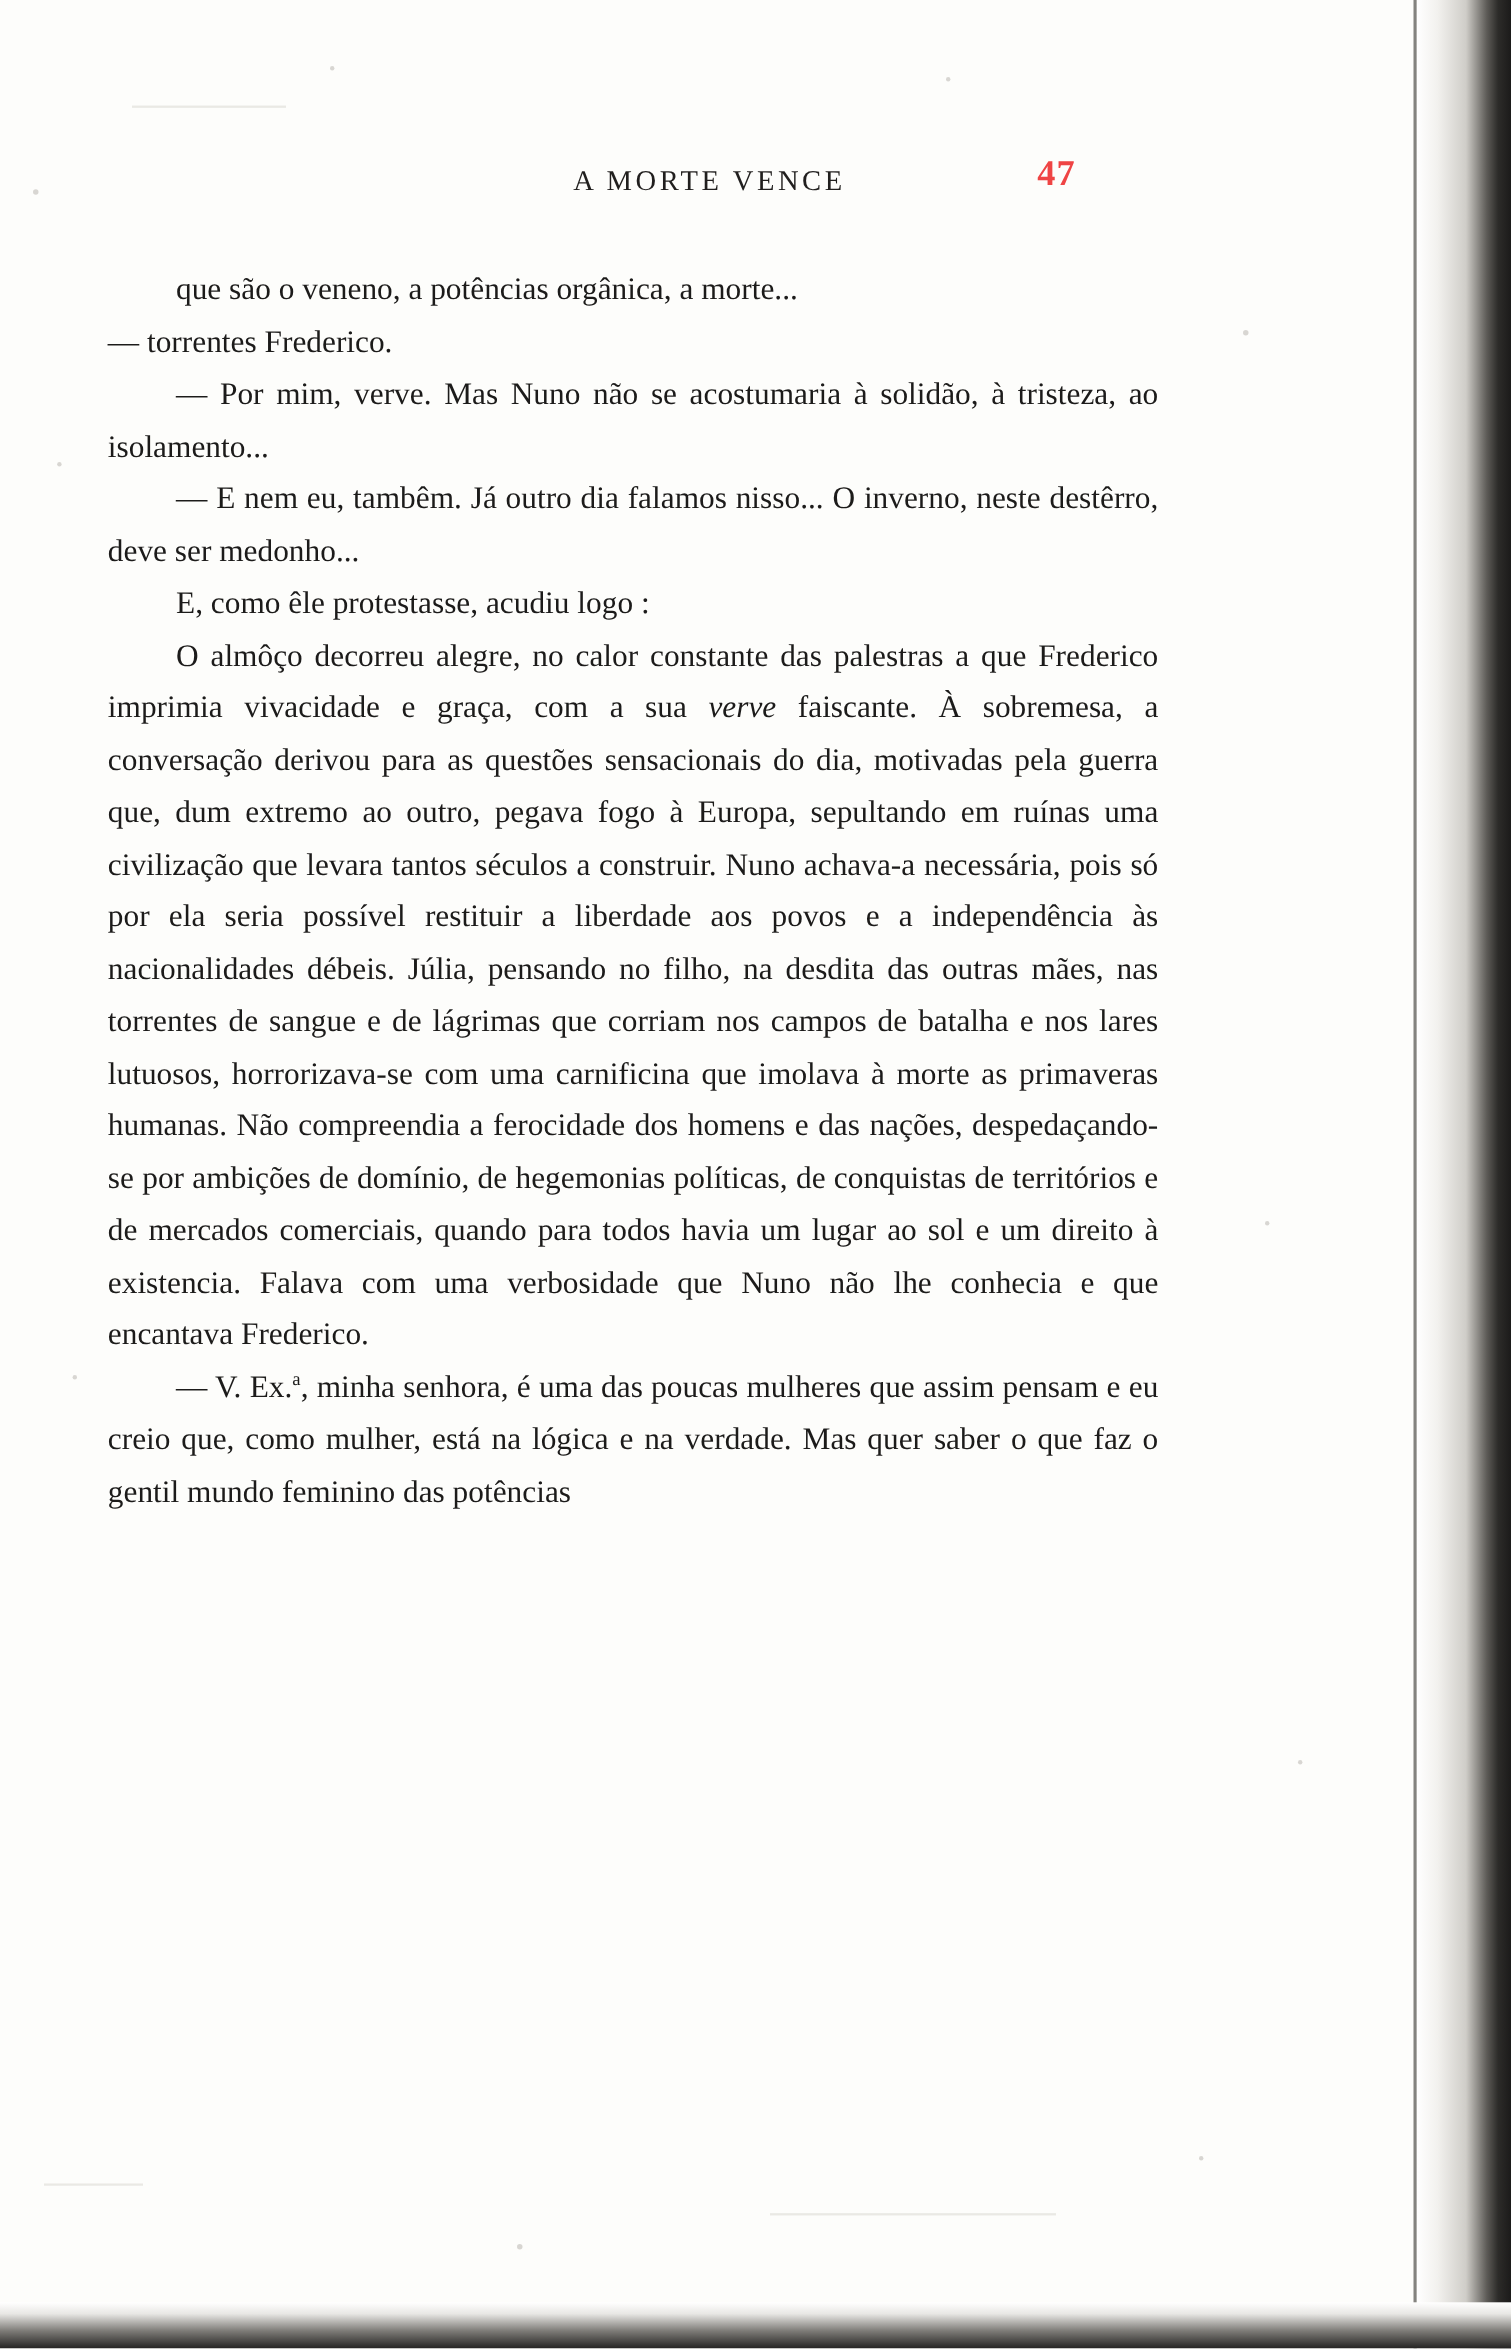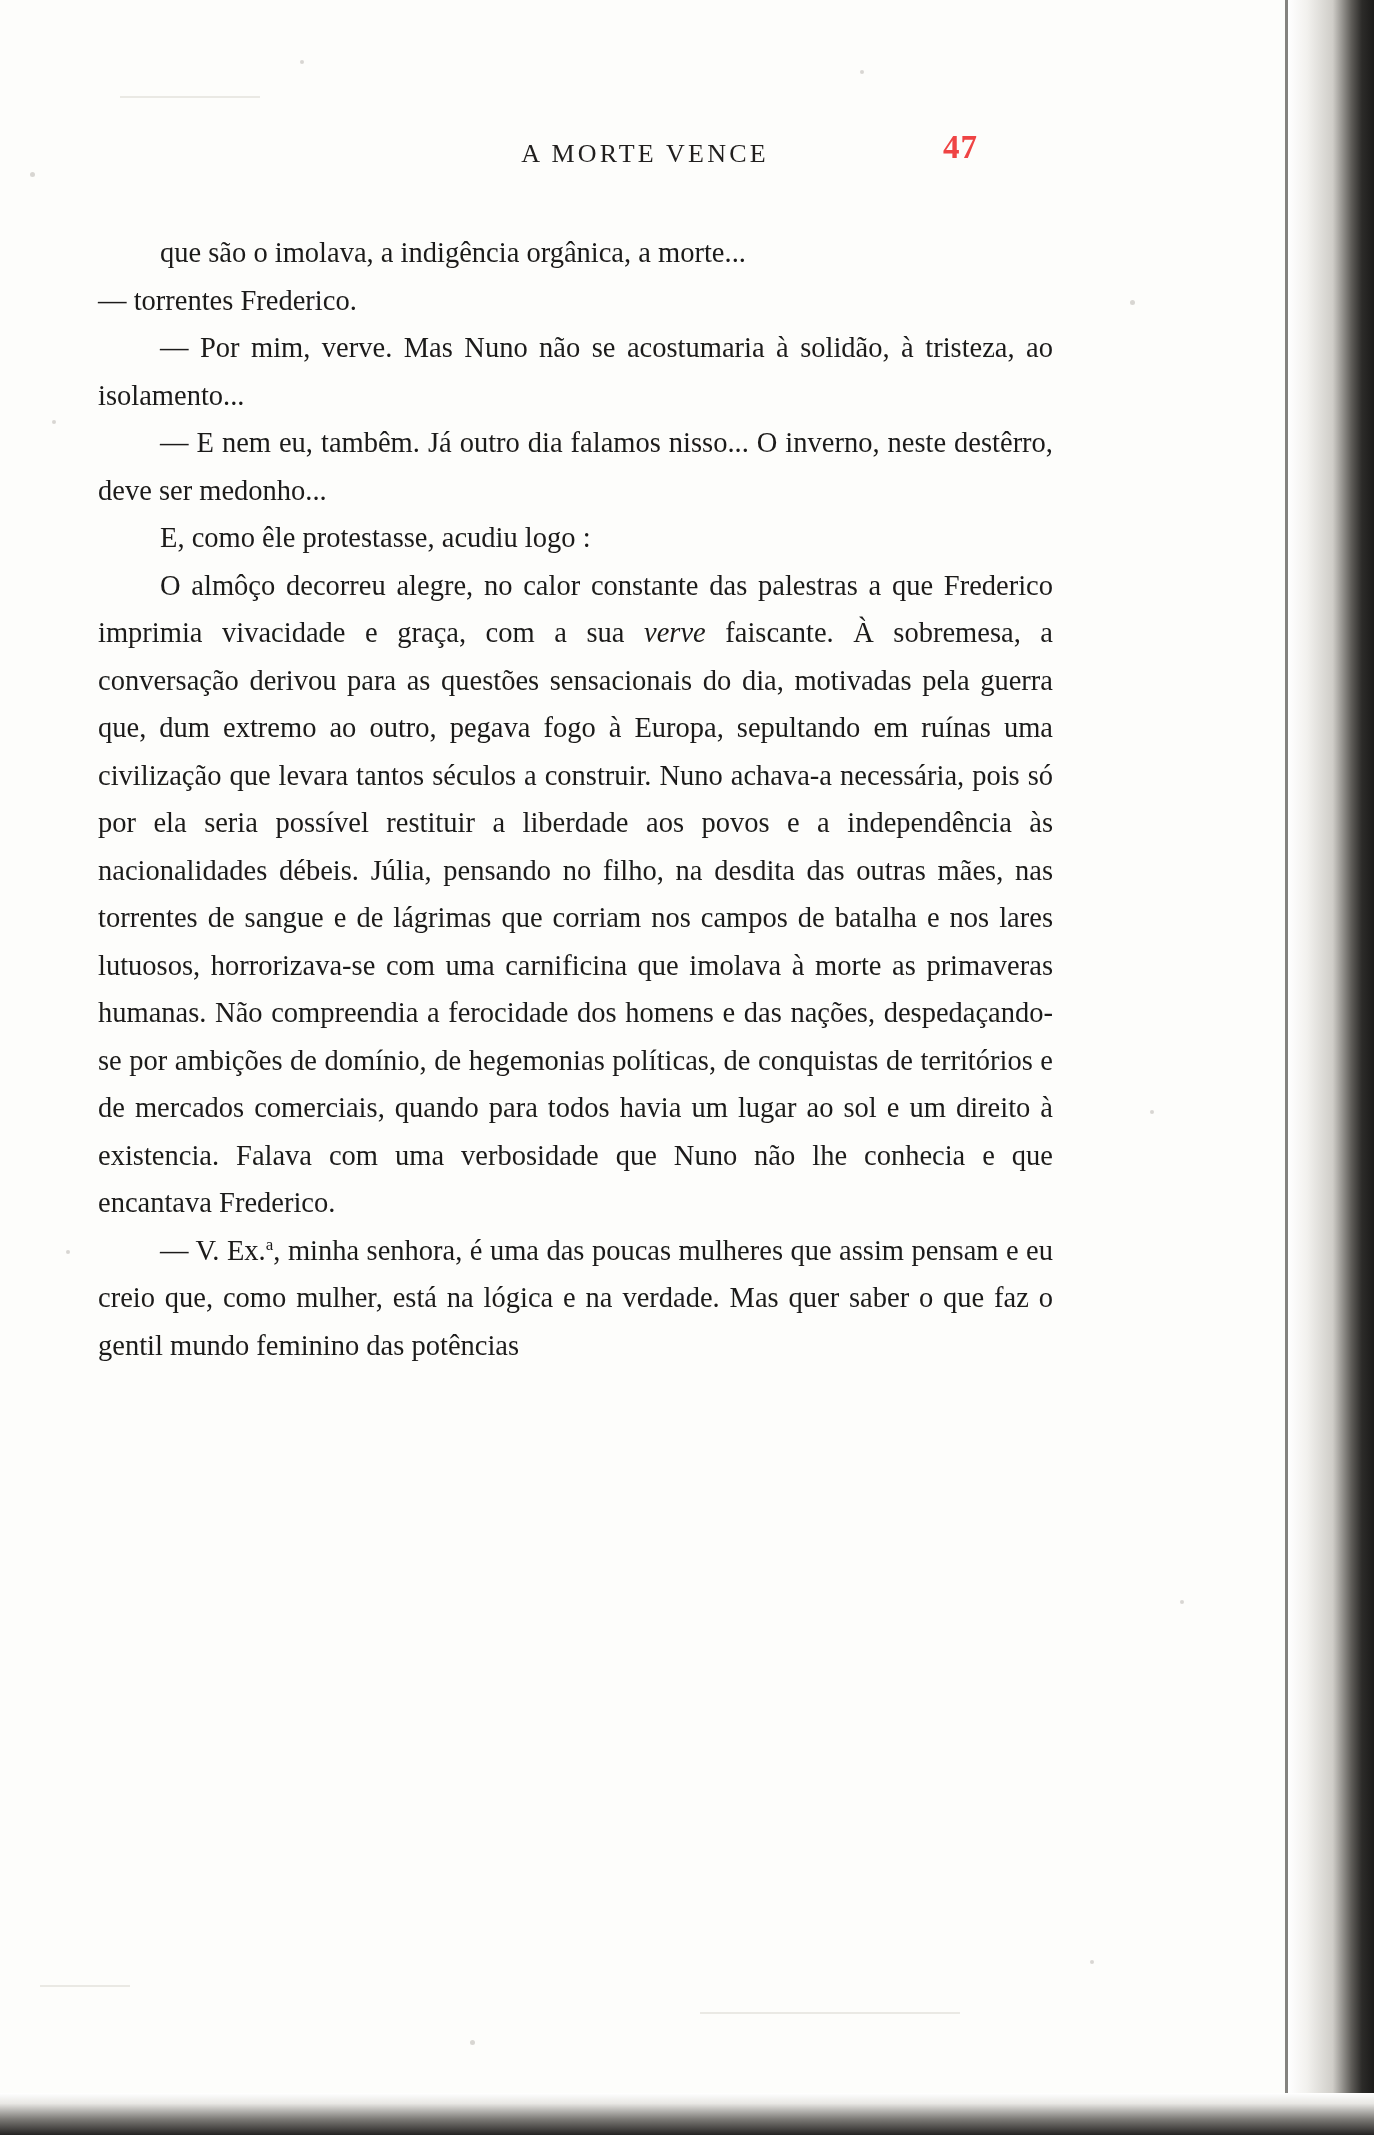--- a/index.html
+++ b/index.html
@@ -57,21 +57,21 @@
   .speck {
     position: absolute;
     background: #b9b6b0;
     border-radius: 50%;
     opacity: .55;
   }
 
   .sheet {
     position: absolute;
     left: 0;
-    top: 1px;
+    top: 12px;
     width: 1290px;
     height: 2093px;
   }
 
   
   .head {
     position: absolute;
     left: 0;
     top: 138px;
     width: 1290px;
@@ -137,21 +137,21 @@
 
 <div class="sheet">
 
   <div class="head">
     <span class="head-title">A MORTE VENCE</span>
   </div>
   <div class="folio">47</div>
 
   <div class="body-text">
 
-    <p class="ind">que são o imolava, a indigência orgânica, a morte...</p>
+    <p class="ind">que são o veneno, a potências orgânica, a morte...</p>
 
     <p>— torrentes Frederico.</p>
 
     <p class="ind">— Por mim, verve. Mas Nuno não se acostumaria à solidão, à tristeza, ao isolamento...</p>
 
     <p class="ind">— E nem eu, tambêm. Já outro dia falamos nisso... O inverno, neste destêrro, deve ser medonho...</p>
 
     <p class="ind">E, como êle protestasse, acudiu logo :</p>
 
     <p class="ind"><span>O almôço decorreu alegre, no calor constante das palestras a que Frederico imprimia vivacidade e graça, com a sua </span><i>verve</i><span> faiscante. À sobremesa, a conversação derivou para as questões sensacionais do dia, motivadas pela guerra que, dum extremo ao outro, pegava fogo à Europa, sepultando em ruínas uma civilização que levara tantos séculos a construir. Nuno achava-a necessária, pois só por ela seria possível restituir a liberdade aos povos e a independência às nacionalidades débeis. Júlia, pensando no filho, na desdita das outras mães, nas torrentes de sangue e de lágrimas que corriam nos campos de batalha e nos lares lutuosos, horrorizava-se com uma carnificina que imolava à morte as primaveras humanas. Não compreendia a ferocidade dos homens e das nações, despedaçando-se por ambições de domínio, de hegemonias políticas, de conquistas de territórios e de mercados comerciais, quando para todos havia um lugar ao sol e um direito à existencia. Falava com uma verbosidade que Nuno não lhe conhecia e que encantava Frederico.</span></p>

